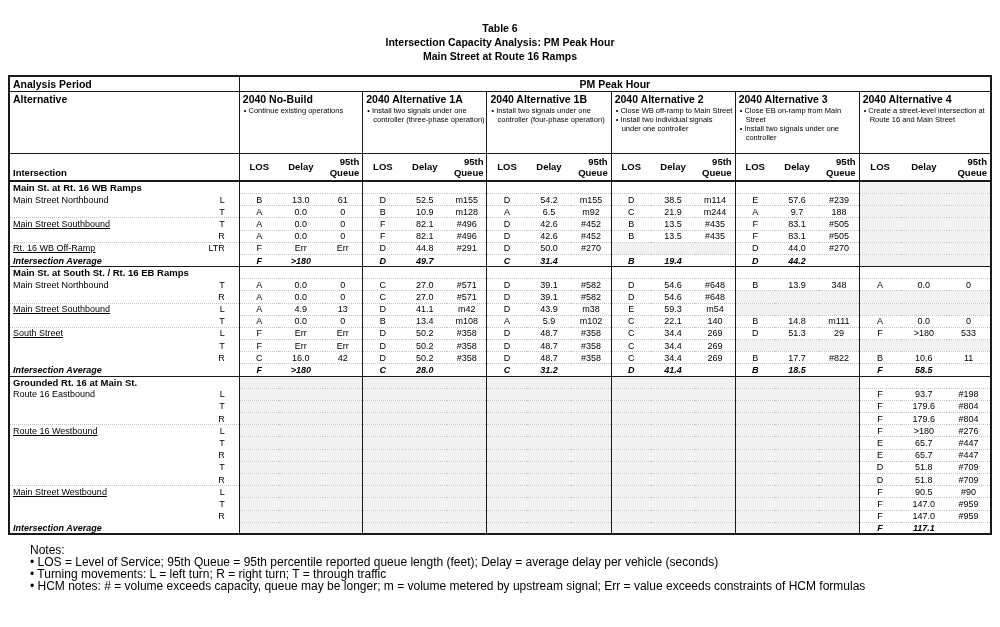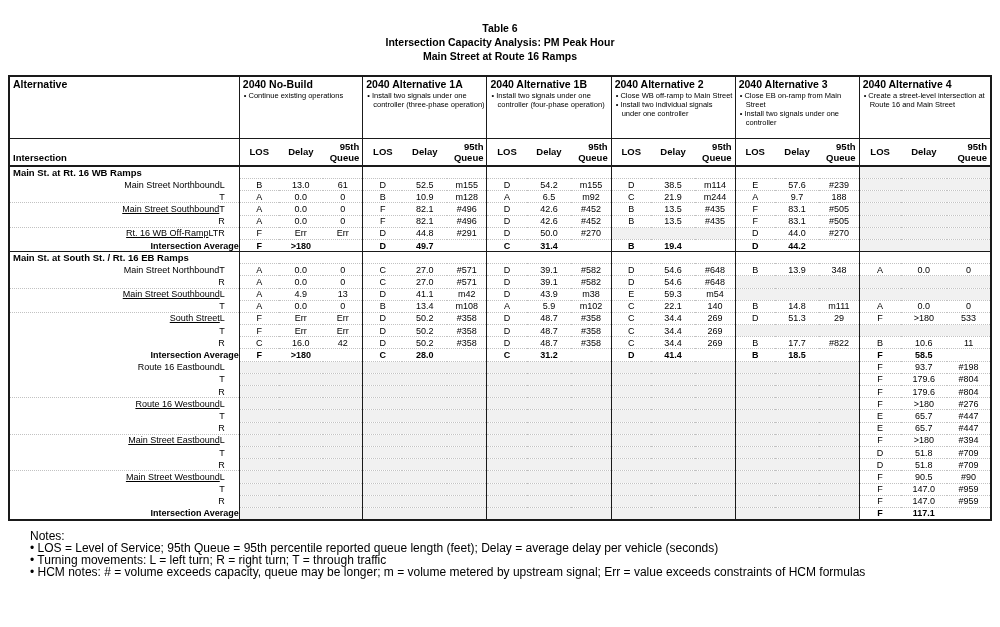--- a/index.html
+++ b/index.html
@@ -23,23 +23,23 @@
   .r-sub td { border-bottom:2px solid #1a1a1a; font-weight:700; font-size:9.5px; }
   .r-sub .lbl { vertical-align:bottom; padding-bottom:2px; }
   .sub { text-align:center; }
   .sub.q { text-align:right; padding-right:3px; line-height:11px; }
   .g1 { border-left:1px solid #1a1a1a; }
   .r-sec { height:12px; }
   .r-sec td { border-top:1px solid #1a1a1a; }
   .r-sec .lbl { font-weight:700; font-size:9.5px; }
   .r-data { height:12.2px; }
   .r-data td.dv { border-top:1px dotted #c2c2c2; text-align:center; }
-  .r-data .lbl { border-top:1px solid transparent;text-align:right; }
+  .r-data .lbl { border-top:1px solid transparent; }
   .r-data .lbl.sep { border-top:1px dotted #c2c2c2;text-decoration:underline; }
-  tr.avg td { border-top:1px solid #444; font-weight:700; }
+  tr.avg td { border-top:1px solid #444; font-weight:700;font-style:italic; }
   .shade { background:#f1f1f1; }
   .notes { margin:9px 0 0 30px; font-size:12px; line-height:12px; }
   .notes .nb { padding-left:8px; text-indent:-8px; }
 </style>
 </head>
 <body>
 
 <div class="title-block">
   <div>Table 6</div>
   <div>Intersection Capacity Analysis: PM Peak Hour</div>
@@ -62,20 +62,24 @@
       <col style="width:45px">
       <col style="width:40px">
     <col style="width:40px">
       <col style="width:45px">
       <col style="width:40px">
     <col style="width:42px">
       <col style="width:47px">
       <col style="width:44px">
   </colgroup>
   <tbody>
+      <tr class="r-ap">
+        <td class="lbl hdr">Analysis Period</td>
+        <td class="pm g1" colspan="18">PM Peak Hour</td>
+      </tr>
       <tr class="r-alt">
         <td class="lbl hdr">Alternative</td>
         <td class="altcell" colspan="3">
           <div class="altname">2040 No-Build</div>
           <div class="bullet">• <span>Continue existing operations</span></div>
         </td>
         <td class="altcell" colspan="3">
           <div class="altname">2040 Alternative 1A</div>
           <div class="bullet">• <span>Install two signals under one controller (three-phase operation)</span></div>
         </td>
@@ -424,20 +428,29 @@
         <td class="dv g1">D</td>
         <td class="dv">41.4</td>
         <td class="dv"></td>
         <td class="dv g1">B</td>
         <td class="dv">18.5</td>
         <td class="dv"></td>
         <td class="dv g1">F</td>
         <td class="dv">58.5</td>
         <td class="dv"></td>
       </tr>
+      <tr class="r-sec">
+        <td class="lbl">Grounded Rt. 16 at Main St.</td>
+        <td class="g1 shade" colspan="3"></td>
+        <td class="g1 shade" colspan="3"></td>
+        <td class="g1 shade" colspan="3"></td>
+        <td class="g1 shade" colspan="3"></td>
+        <td class="g1 shade" colspan="3"></td>
+        <td class="g1" colspan="3"></td>
+      </tr>
       <tr class="r-data">
         <td class="lbl"><span class="nm">Route 16 Eastbound</span><span class="mv">L</span></td>
         <td class="dv g1 shade"></td>
         <td class="dv shade"></td>
         <td class="dv shade"></td>
         <td class="dv g1 shade"></td>
         <td class="dv shade"></td>
         <td class="dv shade"></td>
         <td class="dv g1 shade"></td>
         <td class="dv shade"></td>
@@ -549,41 +562,20 @@
         <td class="dv shade"></td>
         <td class="dv g1 shade"></td>
         <td class="dv shade"></td>
         <td class="dv shade"></td>
         <td class="dv g1 shade"></td>
         <td class="dv shade"></td>
         <td class="dv shade"></td>
         <td class="dv g1">E</td>
         <td class="dv">65.7</td>
         <td class="dv">#447</td>
-      </tr>
-      <tr class="r-data">
-        <td class="lbl sep"><span class="nm">Main Street Eastbound</span><span class="mv">L</span></td>
-        <td class="dv g1 shade"></td>
-        <td class="dv shade"></td>
-        <td class="dv shade"></td>
-        <td class="dv g1 shade"></td>
-        <td class="dv shade"></td>
-        <td class="dv shade"></td>
-        <td class="dv g1 shade"></td>
-        <td class="dv shade"></td>
-        <td class="dv shade"></td>
-        <td class="dv g1 shade"></td>
-        <td class="dv shade"></td>
-        <td class="dv shade"></td>
-        <td class="dv g1 shade"></td>
-        <td class="dv shade"></td>
-        <td class="dv shade"></td>
-        <td class="dv g1">F</td>
-        <td class="dv">&gt;180</td>
-        <td class="dv">#394</td>
       </tr>
       <tr class="r-data">
         <td class="lbl"><span class="nm"></span><span class="mv">T</span></td>
         <td class="dv g1 shade"></td>
         <td class="dv shade"></td>
         <td class="dv shade"></td>
         <td class="dv g1 shade"></td>
         <td class="dv shade"></td>
         <td class="dv shade"></td>
         <td class="dv g1 shade"></td>

